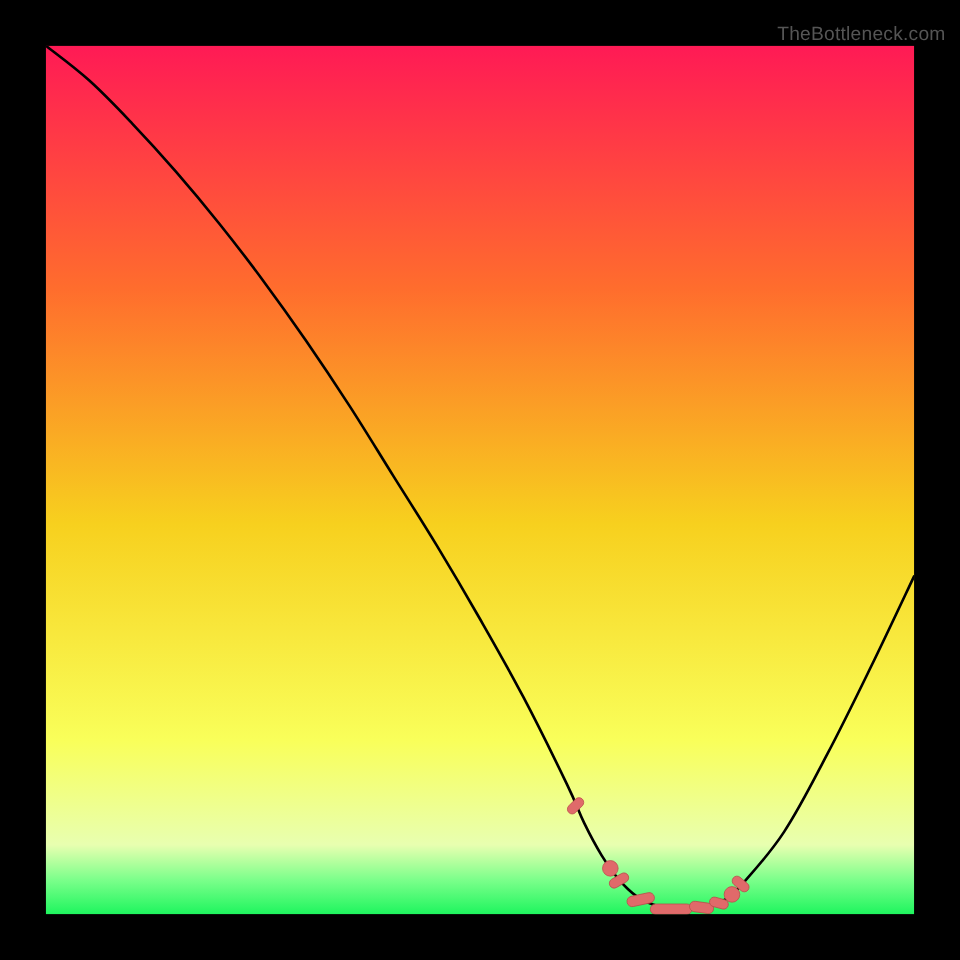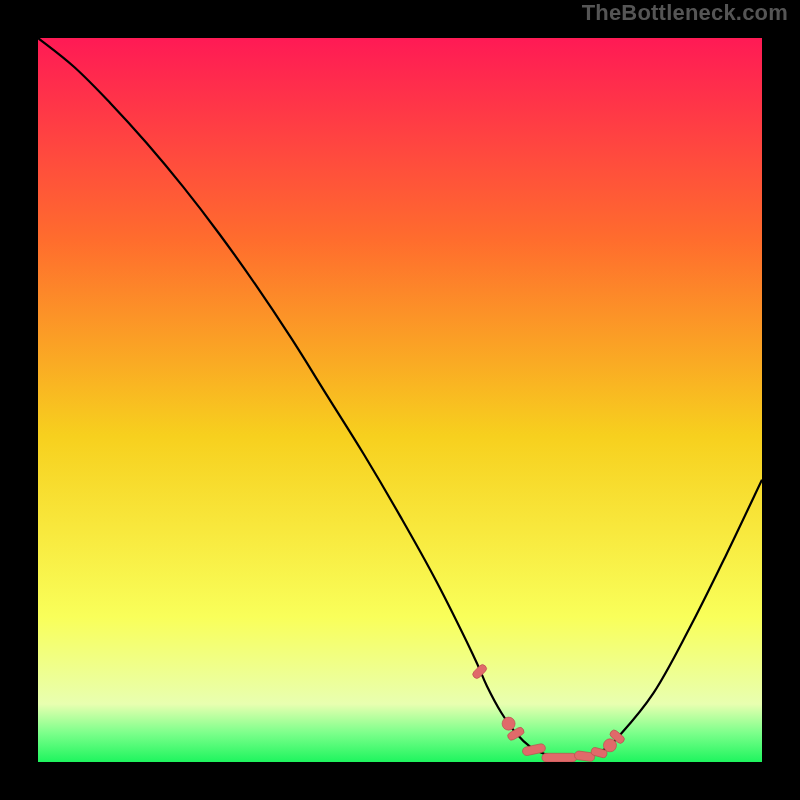--- a/index.html
+++ b/index.html
@@ -11,26 +11,26 @@
     overflow: hidden;
   }
   .frame {
     position: relative;
     width: 800px;
     height: 800px;
     background: #000;
   }
   .attribution {
     position: absolute;
-    top: 0;
+    top: 20px;
     right: 12px;
     color: #555;
     font-family: Arial, Helvetica, sans-serif;
-    font-size: 22px;
-    font-weight: bold;
+    font-size: 16px;
+    font-weight: normal;
     letter-spacing: 0.2px;
   }
   .plot-area {
     position: absolute;
     left: 38px;
     top: 38px;
     width: 724px;
     height: 724px;
     overflow: hidden;
   }

